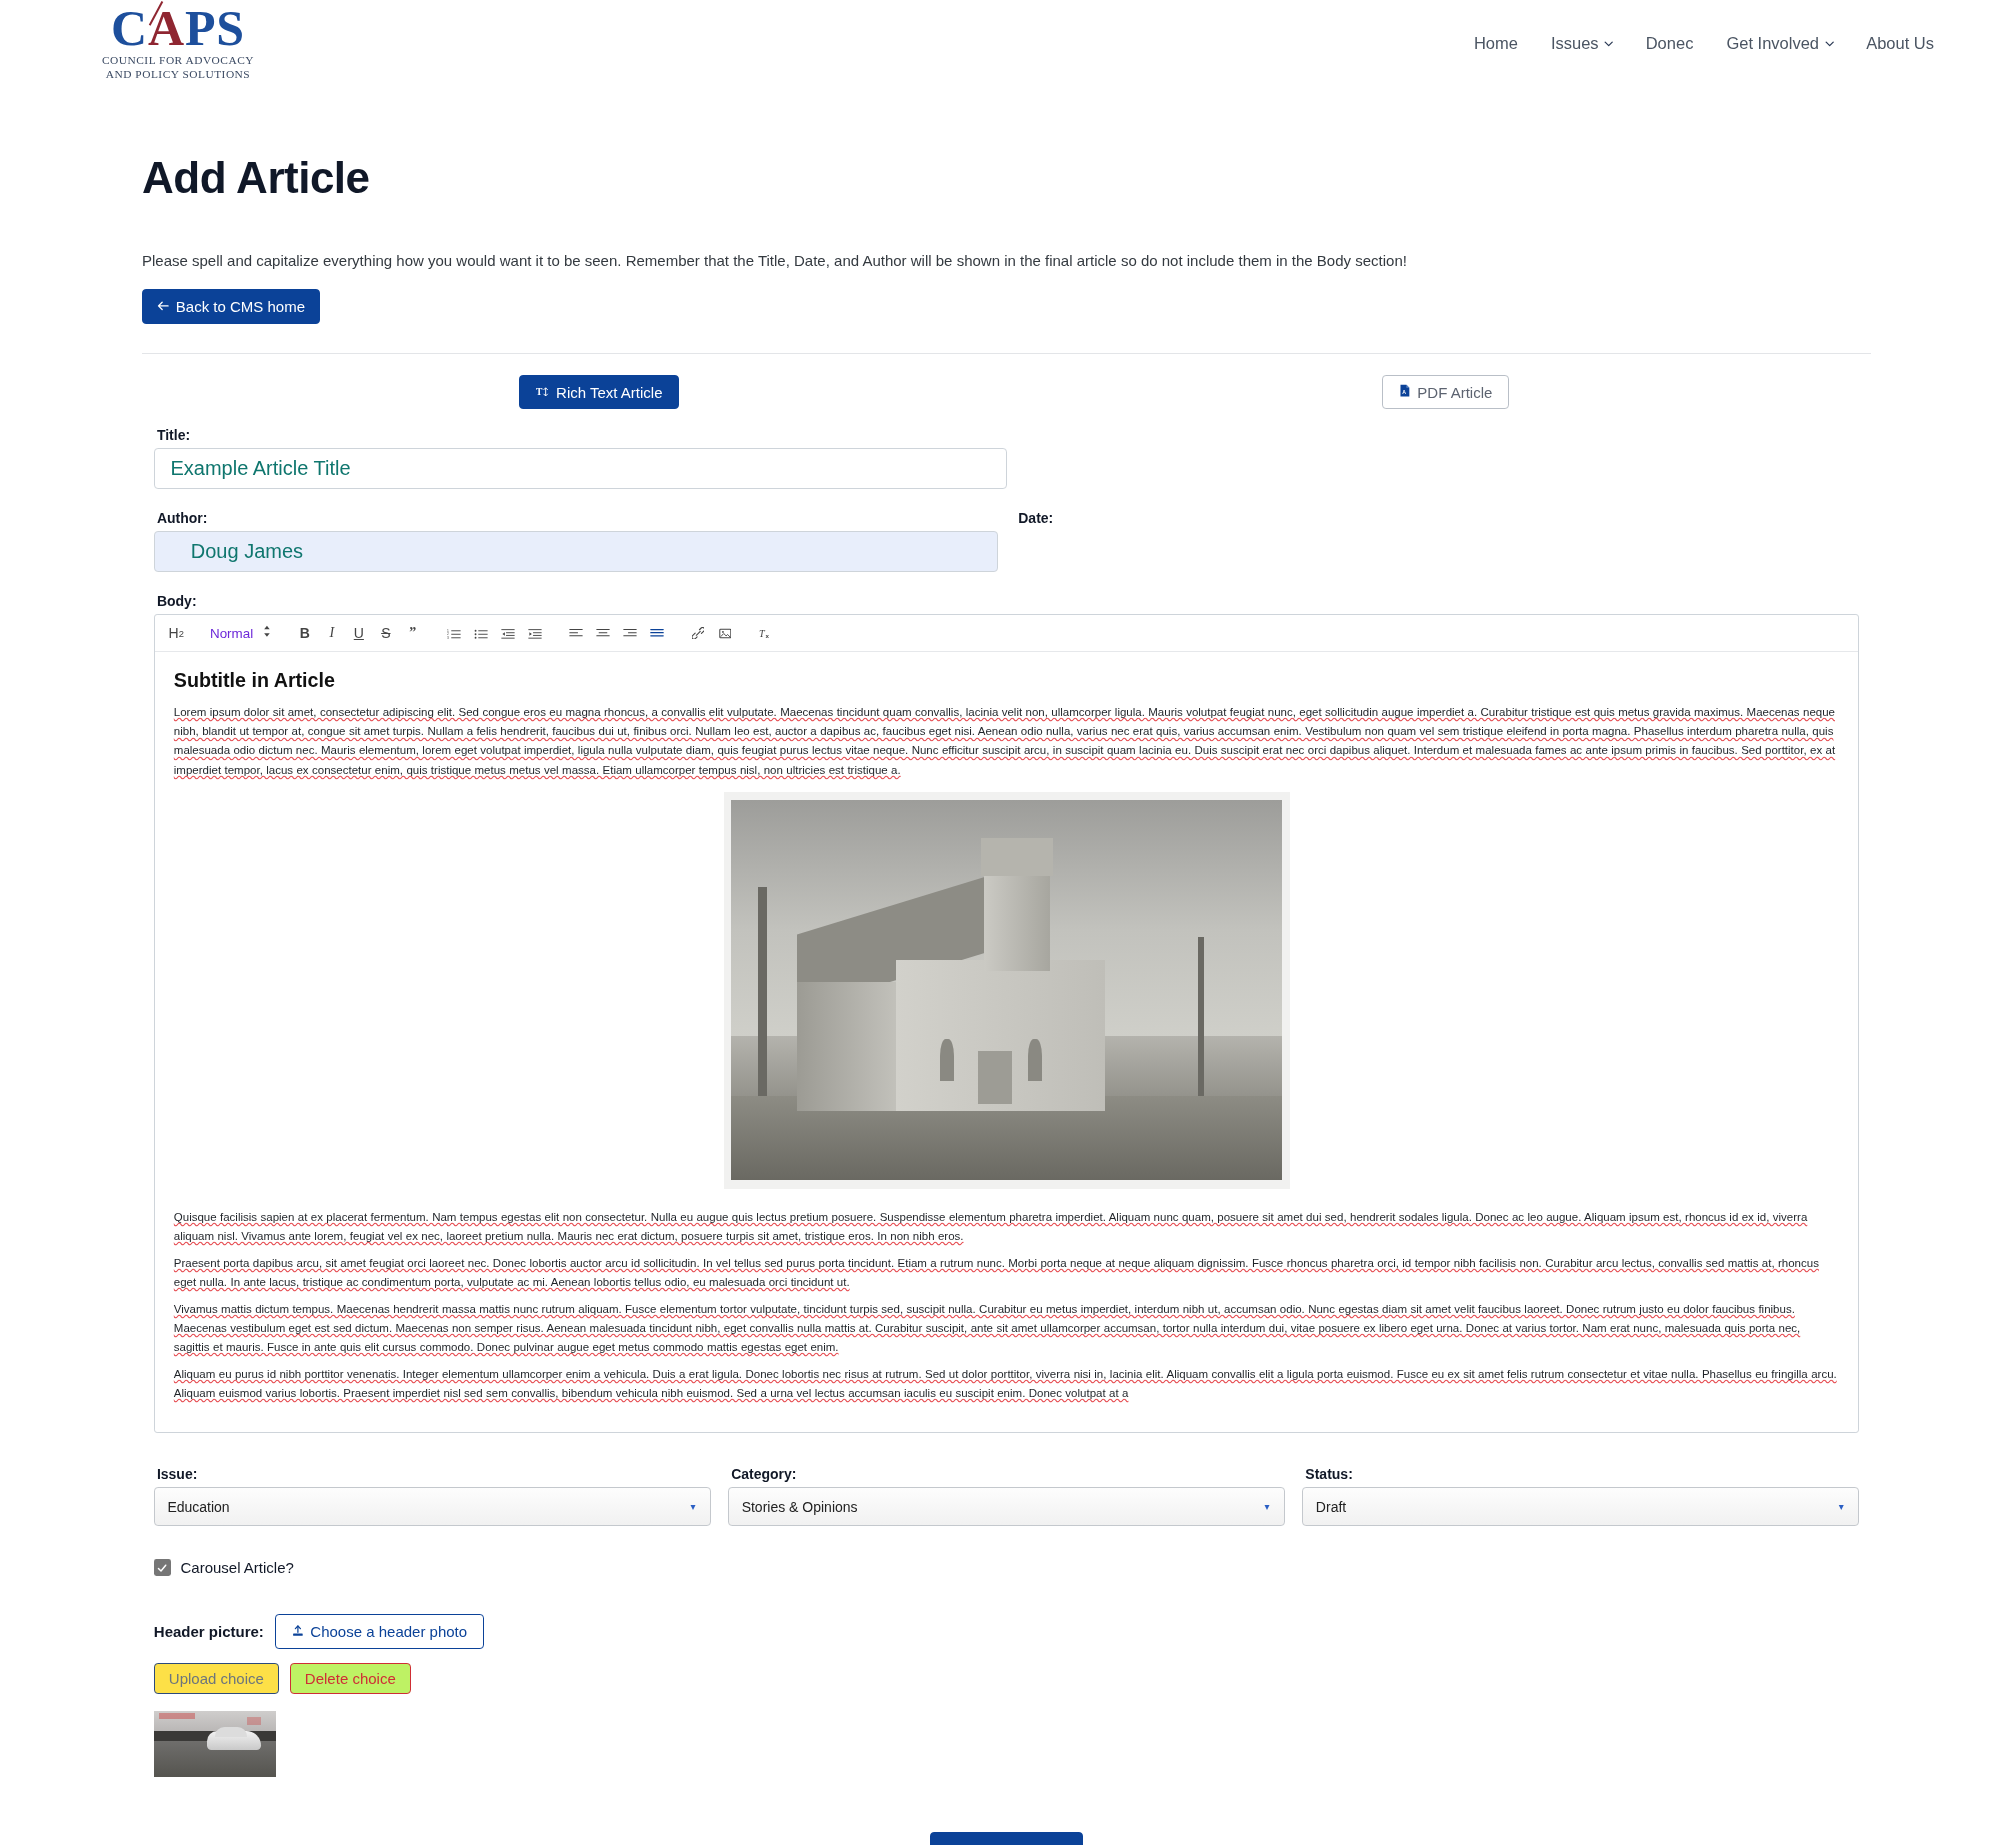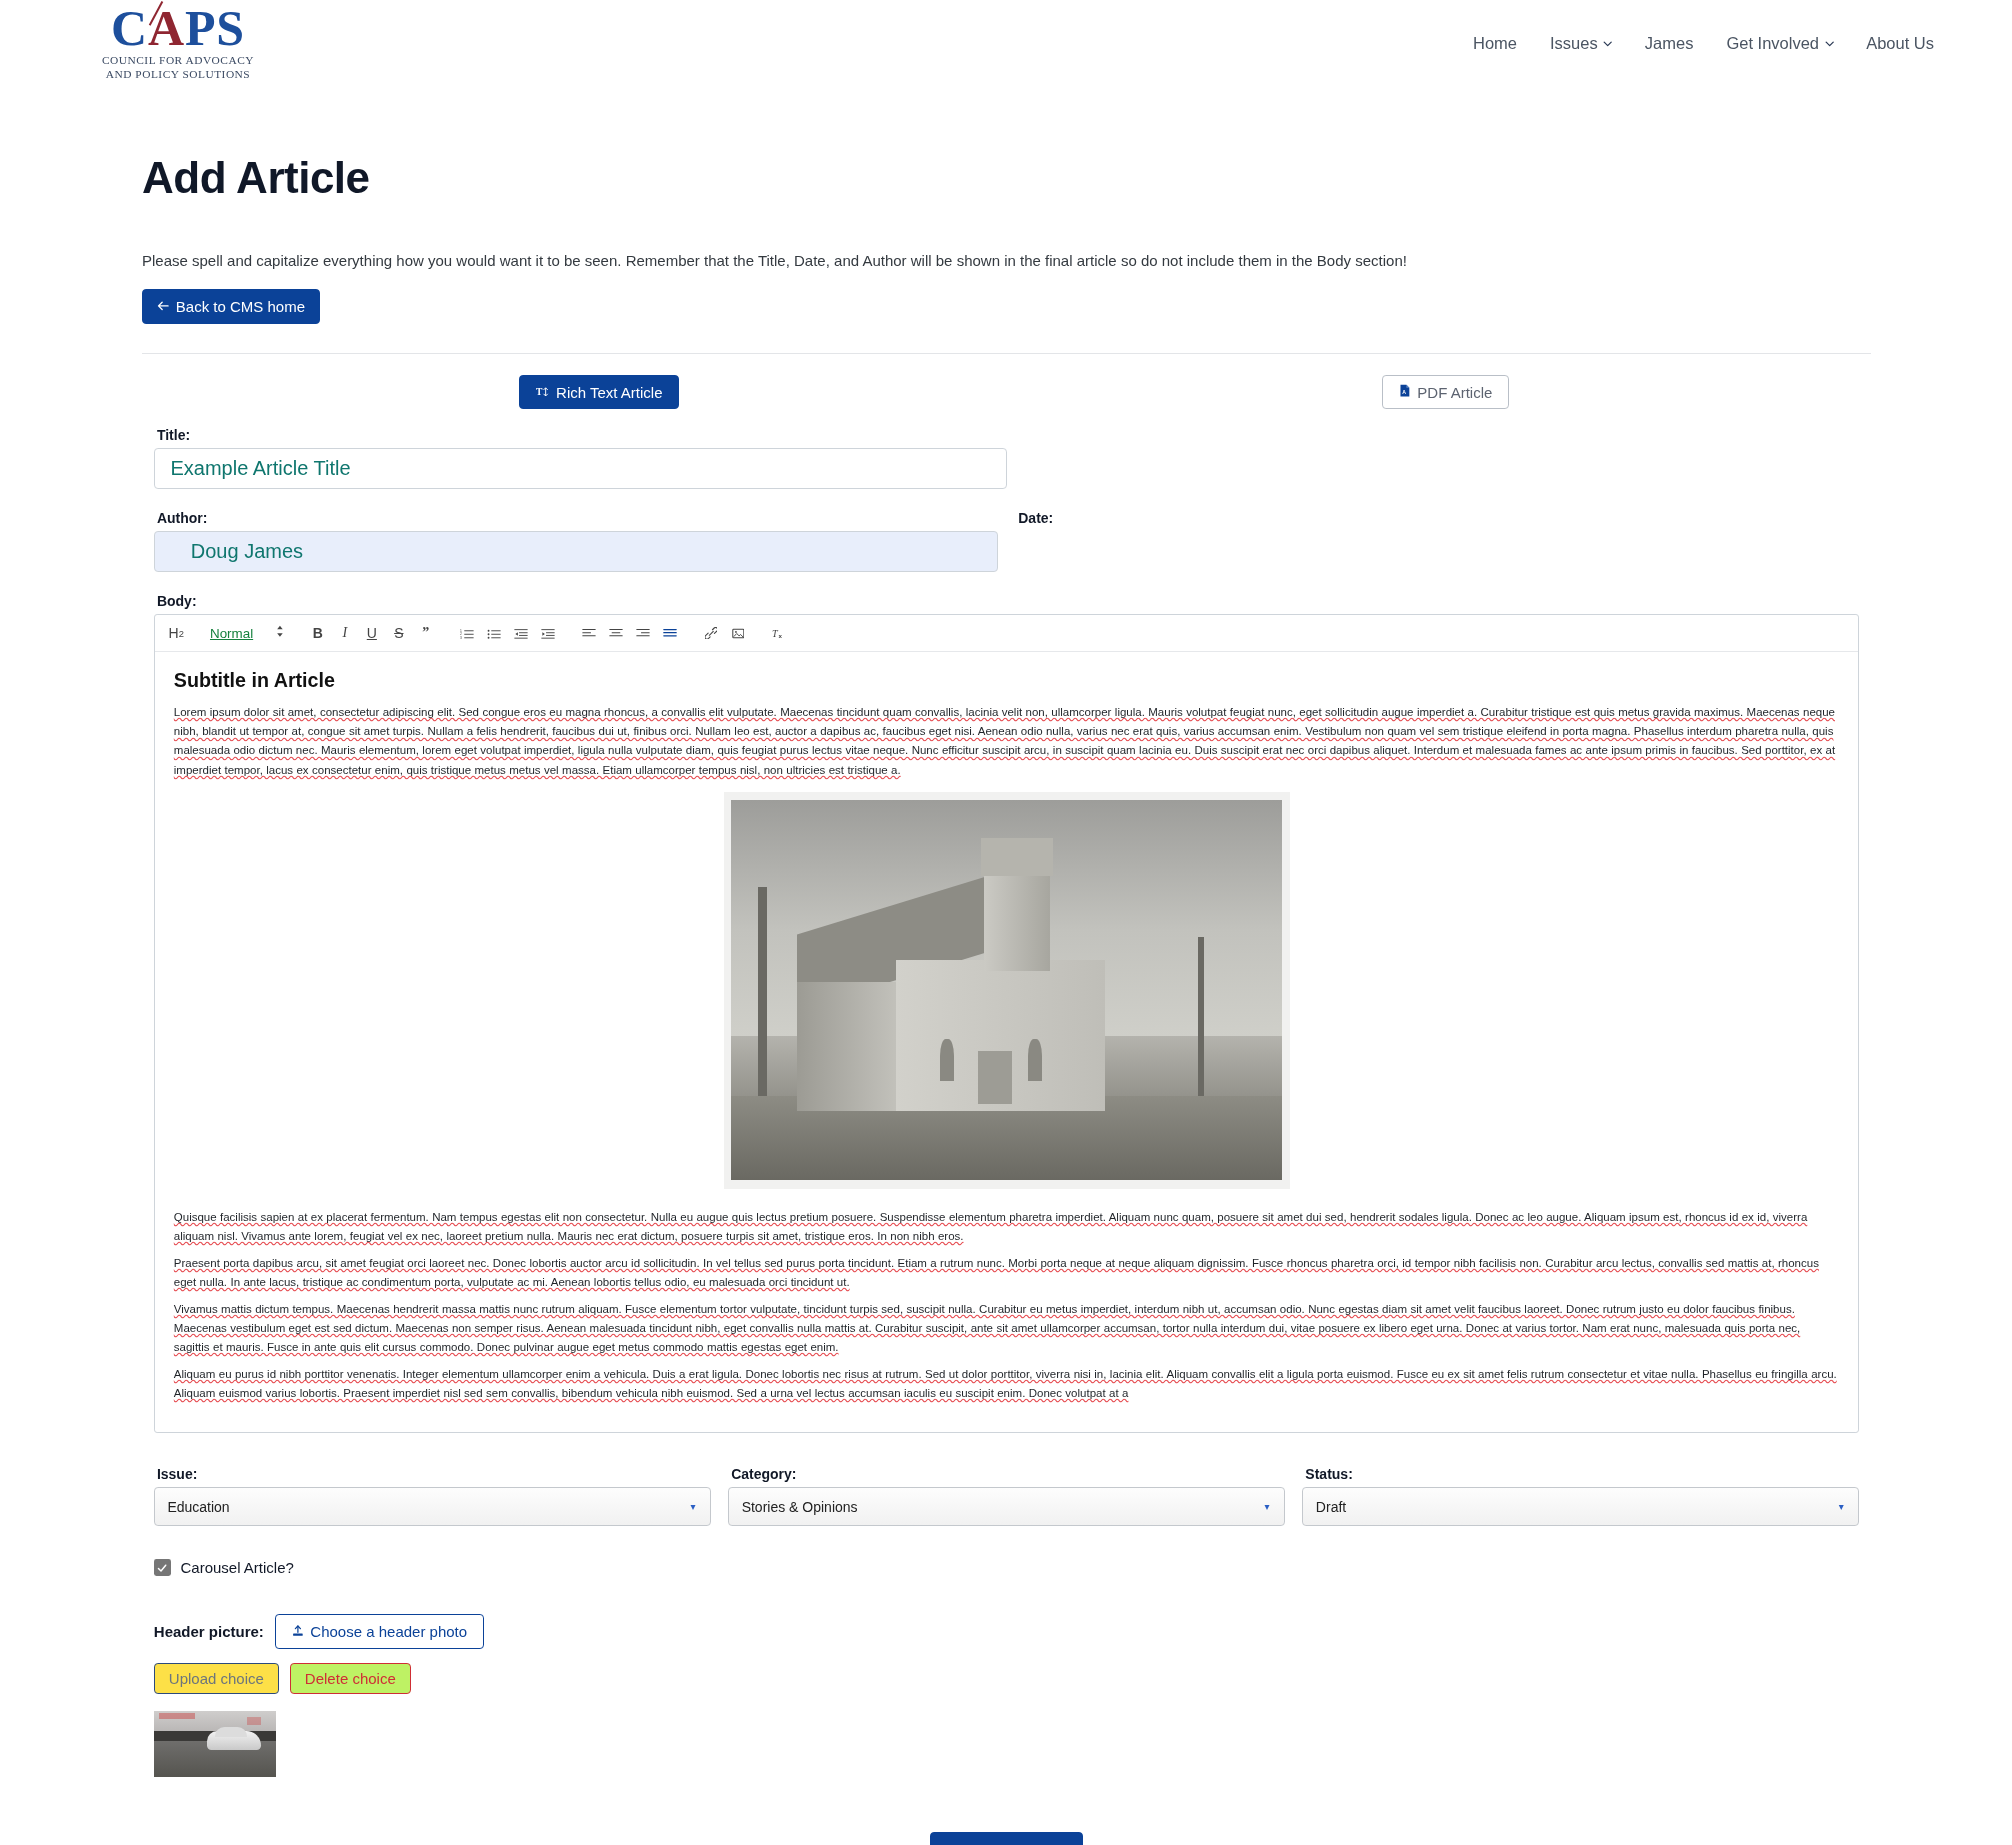--- a/index.html
+++ b/index.html
@@ -181,26 +181,25 @@
     cursor: pointer;
     background: none;
     border: none;
     font-family: "Liberation Sans", sans-serif;
   }
   .tb-btn.blue { color: #06c; }
   .tb-gap { width: 14px; }
   .tb-select {
     display: inline-flex;
     align-items: center;
-    gap: 23px;
+    gap: 10px;
     font-size: 13.4px;
-    color: #15803d;
+    color: #6d28d9;
     cursor: pointer;
     padding: 0 6.3px;
-    text-decoration: underline;
   }
   .editor-body {
     padding: 12.6px 19px 20.4px 19px;
     min-height: 330px;
   }
   .doc-h2 {
     font-size: 19.7px;
     font-weight: 700;
     color: #111;
     margin: 4.7px 0 11px 0;
@@ -404,21 +403,21 @@
     </div>
     <div class="nav-item">
       <span>Issues</span>
       <span class="caret">
           <svg viewBox="0 0 12 12" width="9.4" height="9.4">
             <path d="M1.5 4 L6 8.5 L10.5 4" fill="none" stroke="#2b3a55" stroke-width="1.6" stroke-linecap="round" stroke-linejoin="round"></path>
           </svg>
         </span>
     </div>
     <div class="nav-item">
-      <span>James</span>
+      <span>Donec</span>
     </div>
     <div class="nav-item">
       <span>Get Involved</span>
       <span class="caret">
           <svg viewBox="0 0 12 12" width="9.4" height="9.4">
             <path d="M1.5 4 L6 8.5 L10.5 4" fill="none" stroke="#2b3a55" stroke-width="1.6" stroke-linecap="round" stroke-linejoin="round"></path>
           </svg>
         </span>
     </div>
     <div class="nav-item">

